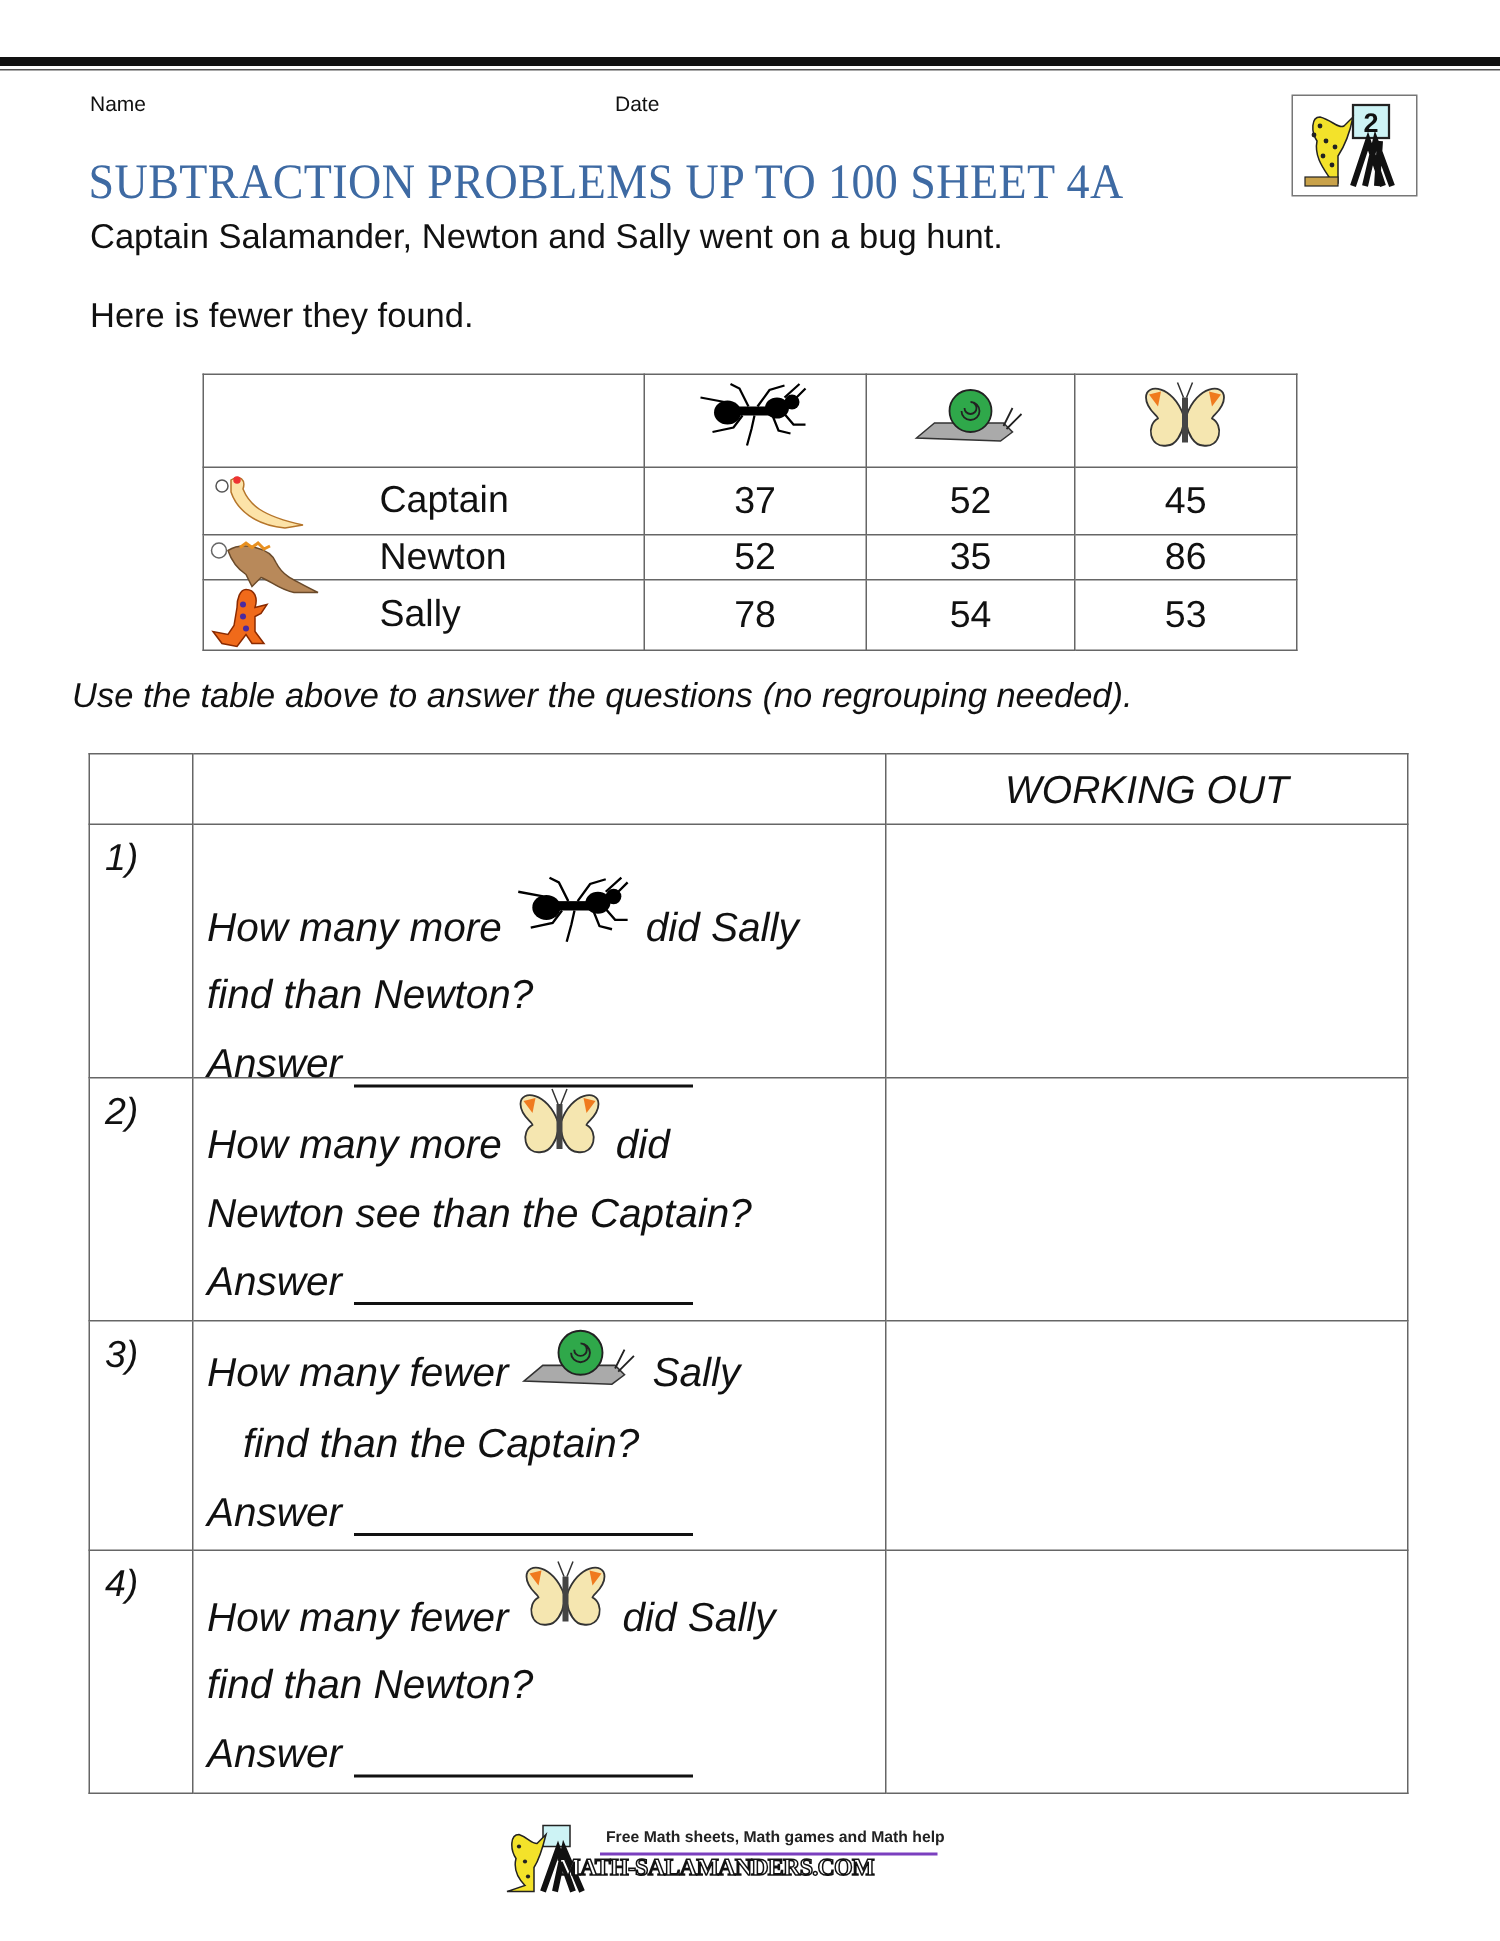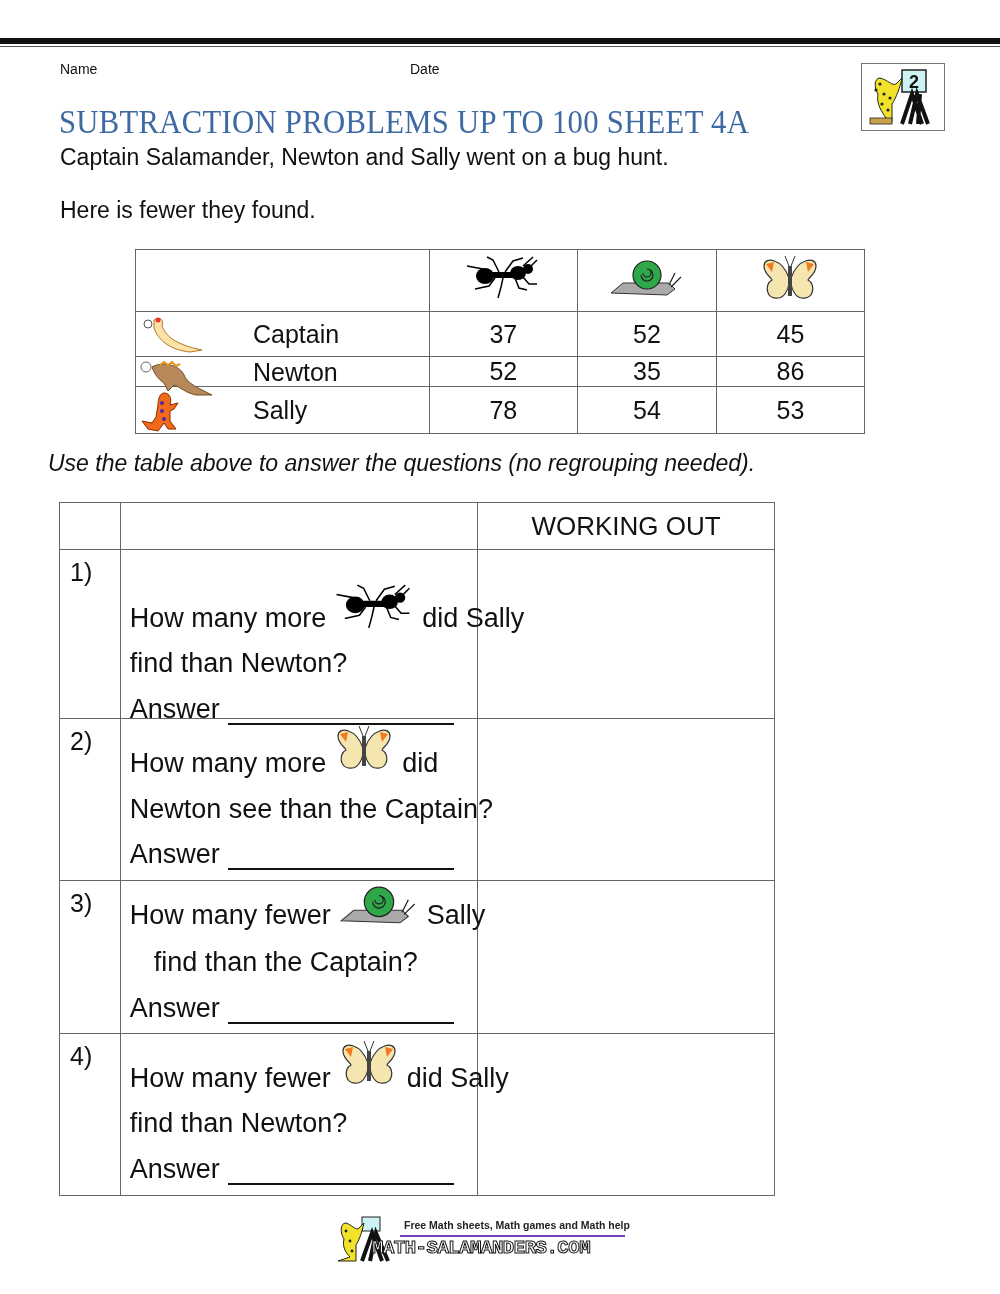--- a/index.html
+++ b/index.html
@@ -28,35 +28,35 @@
     .data-table tr.r2 td { height: 26px; }
     .data-table tr.r3 td { height: 47px; }
     .data-table td.name-cell { width: 300px; text-align: left; position: relative; }
     .data-table td.name-cell .char-icon { position: absolute; left: 4px; top: 2px; }
     .data-table td.name-cell .char-name { position: absolute; left: 117px; top: 50%; transform: translateY(-50%); }
     .data-table td.col { width: 150px; }
     .data-table td.col.c2 { width: 140px; }
 
     .instruction { position: absolute; left: 0; width: 1000px; top: 450px; text-align: left; font-style: italic; font-size: 23px; padding-left: 48px; }
 
-    .q-table { left: 59px; top: 502px; width: 716px; }
+    .q-table { left: 59px; top: 502px; width: 880px; font-style: italic; }
     .q-table td { border: 1px solid #666; vertical-align: top; }
     .q-table tr.head td { height: 47px; }
     .q-table td.num { width: 69px; font-size: 25px; padding: 8px 0 0 10px; }
     .q-table td.q { width: 463px; font-size: 27px; padding: 0 0 0 9px; position: relative; }
     .q-table td.work { width: 348px; }
     .q-table td.work-head { text-align: center; font-size: 26px; vertical-align: middle; }
     .q-line { position: absolute; left: 9px; white-space: nowrap; display: flex; align-items: flex-end; }
     .q-line .bug { display: inline-block; margin: 0 8px; }
     .blank { display: inline-block; border-bottom: 2px solid #111; width: 226px; height: 24px; margin-left: 8px; vertical-align: baseline; }
 
     .footer-logo { position: absolute; left: 332px; top: 1215px; width: 300px; height: 50px; }
     .footer-tag { position: absolute; left: 72px; top: 4px; font-size: 10.5px; font-weight: bold; font-family: "Liberation Sans", sans-serif; color: #222; white-space: nowrap; }
     .footer-rule { position: absolute; left: 68px; top: 20px; width: 225px; height: 2px; background: #7b3fbf; }
-    .footer-site { position: absolute; left: 40px; top: 22px; font-size: 19px; font-family: Liberation Mono, monospace; font-weight: bold; color: #fff; -webkit-text-stroke: 1px #111; letter-spacing: -0.5px; white-space: nowrap; }
+    .footer-site { position: absolute; left: 40px; top: 22px; font-size: 16px; font-family: Liberation Serif, serif; font-weight: bold; color: #fff; -webkit-text-stroke: 1px #111; letter-spacing: -0.5px; white-space: nowrap; }
   </style>
 </head>
 <body>
 
 <svg width="0" height="0" style="position:absolute">
   <defs>
     <g id="ant">
       <ellipse cx="20" cy="22" rx="9" ry="8" fill="#000"></ellipse>
       <rect x="27" y="18" width="22" height="6" fill="#000"></rect>
       <ellipse cx="53" cy="19" rx="8" ry="7" fill="#000"></ellipse>

